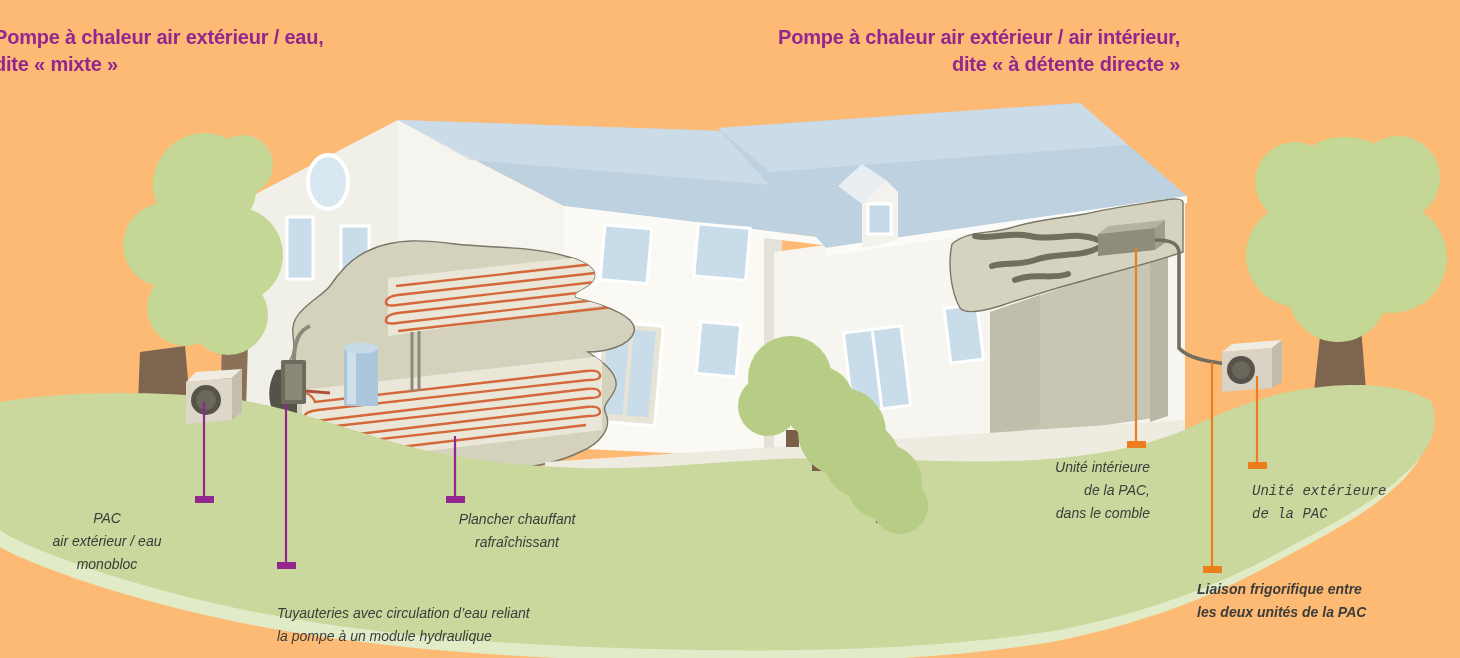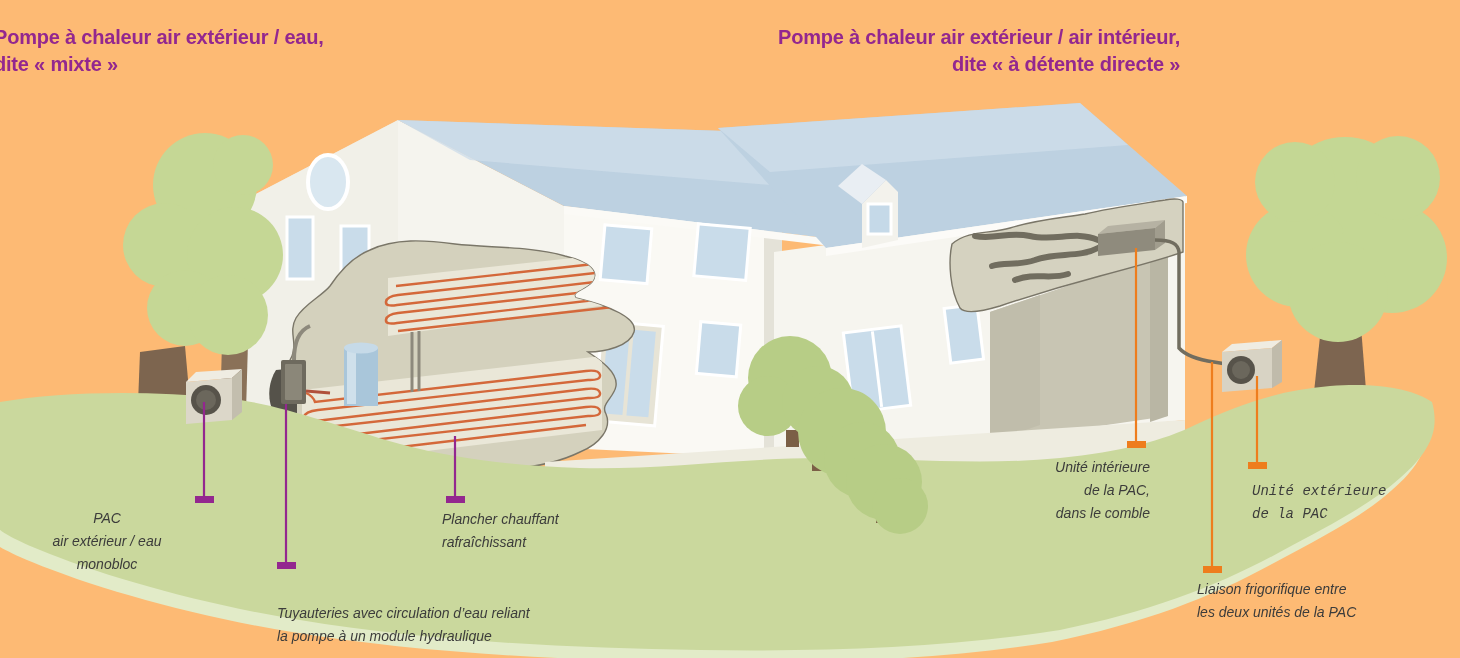--- a/index.html
+++ b/index.html
@@ -13,24 +13,24 @@
     line-height:27px;white-space:pre-line;letter-spacing:-0.2px;
   }
   .title-left{left:-6px;top:24px;}
   .title-right{left:778px;top:24px;text-align:right;}
   .label{
     position:absolute;color:#3C3C3B;font-style:italic;font-size:14px;
     line-height:23px;white-space:pre-line;
   }
   .lbl-pac{left:0;top:507px;width:214px;text-align:center;}
   .lbl-tuyauteries{left:277px;top:579px;margin-top:23px;}
-  .lbl-plancher{left:442px;top:508px;width:170px;text-align:left;}
+  .lbl-plancher{left:432px;top:508px;width:170px;text-align:center;}
   .lbl-unite-int{left:950px;top:456px;width:200px;text-align:right;}
   .lbl-unite-ext{left:1252px;top:480px;font-family:Liberation Mono, monospace;}
-  .lbl-liaison{left:1197px;top:578px;}
+  .lbl-liaison{left:1197px;top:578px;font-weight:bold;}
 </style>
 </head>
 <body>
 
 <div class="stage">
 
   <svg class="scene" width="1460" height="658" viewBox="0 0 1460 658">
     <defs>
       <clipPath id="cutL">
         <path d="M370,250 C395,238 425,240 455,244 C490,248 530,246 565,256 C590,262 600,272 592,282

